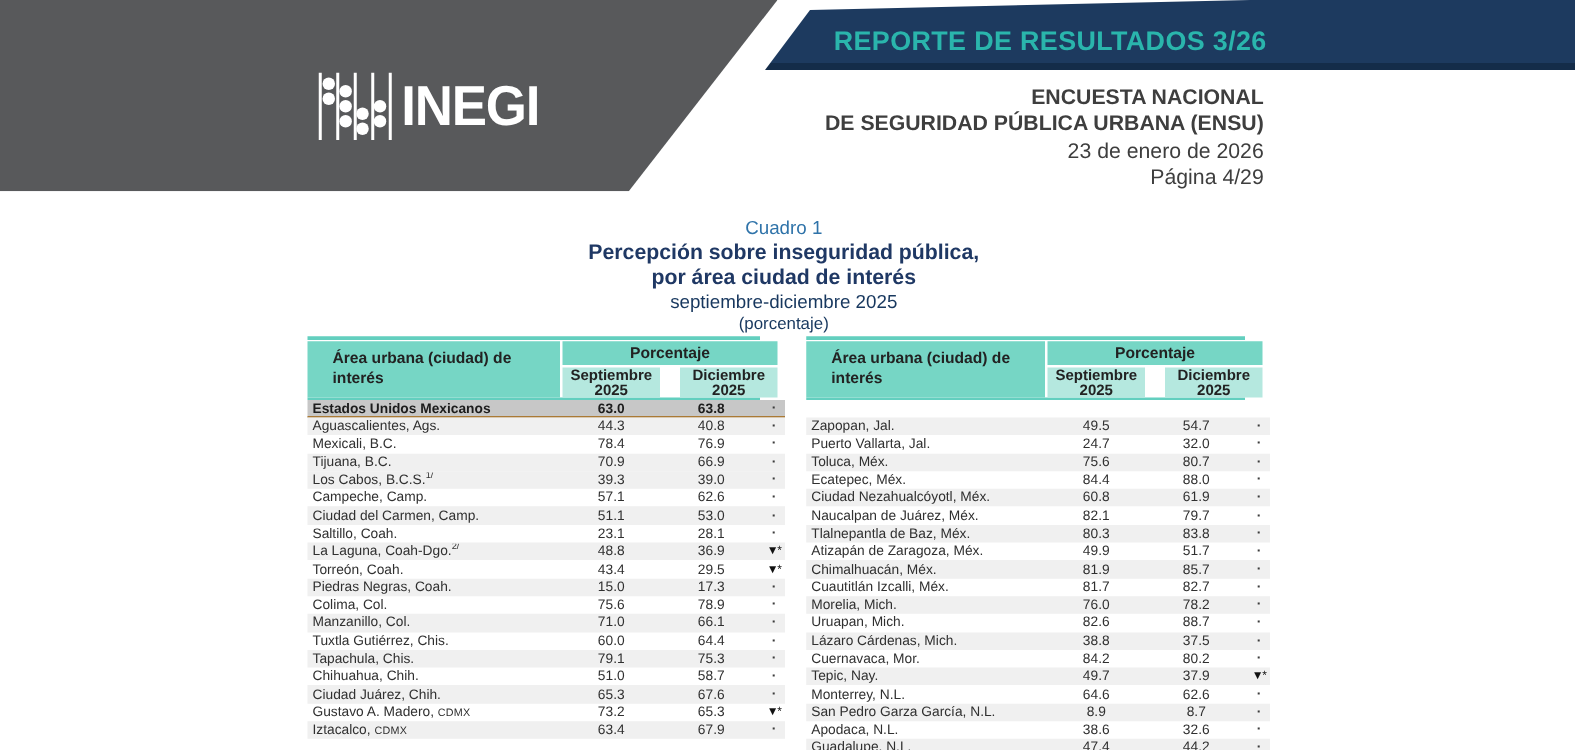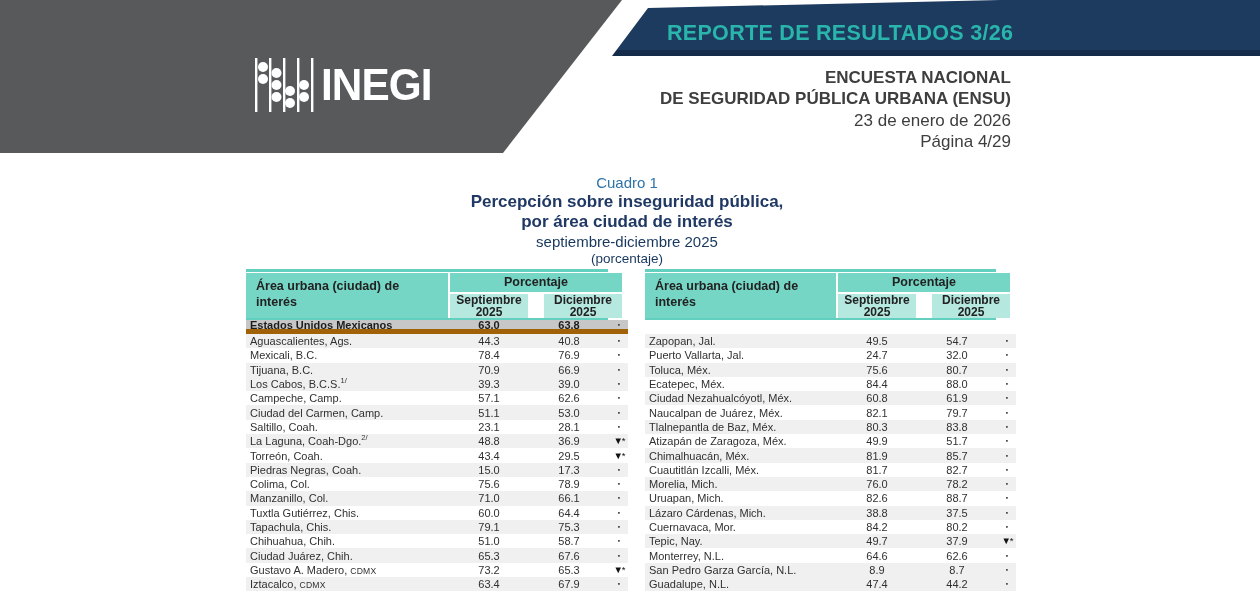--- a/index.html
+++ b/index.html
@@ -44,21 +44,21 @@
   .t-unit   { color:#17375E; font-size:13.5px; line-height:16px; }
 
   
   .tbl { position:absolute; top:269px; }
   .tbl-l { left:246px; width:382px; }
   .tbl-r { left:645px; width:371px; }
   .topborder { height:3px; background:#63CFBF; margin-bottom:1px; }
   .tbl-l .topborder { width:362px; } .tbl-r .topborder { width:351px; }
   .thead { display:flex; column-gap:2px; }
   .h-city {
-    background:#76D6C5; width:202px; height:45px; padding:5px 6px 0 10px;
+    background:#76D6C5; width:202px; height:45px; padding:5px 6px 0 20px;
     font-weight:bold; font-size:12.5px; line-height:16px; color:#222;
   }
   .tbl-r .h-city { width:191px; }
   .h-right { display:flex; flex-direction:column; row-gap:2px; }
   .h-pct {
     background:#76D6C5; height:19px; text-align:center;
     font-weight:bold; font-size:12.5px; line-height:19px; color:#222;
   }
   .h-sub { display:flex; column-gap:16px; }
   .h-sub div {
@@ -67,21 +67,21 @@
     display:flex; flex-direction:column; justify-content:center;
   }
   .hline { height:2px; background:#63CFBF; }
   .tbl-l .hline { width:362px; } .tbl-r .hline { width:351px; }
 
   .rows-r { margin-top:14px; }
   .trow { display:flex; column-gap:2px; height:14.3px; align-items:center; color:#303030; }
   .trow.alt { background:#F0F0F0; }
   .trow.total {
     background:#C7C7C7; font-weight:bold; height:14px;
-    border-bottom:5px solid #a16207; color:#1c1c1c;justify-content:flex-end;
+    border-bottom:1px solid #a16207; color:#1c1c1c;justify-content:flex-end;
   }
   .c-city { width:202px; font-size:11px; padding-left:4px; white-space:nowrap; overflow:hidden; }
   .tbl-r .c-city { width:191px; }
   .c-num { width:78px; font-size:11px; text-align:center; }
   .c-sym { width:18px; text-align:center; }
   .c-sym.sq { font-size:6.5px; color:#3C3C3C; line-height:14px; }
   .c-sym.dn { font-size:9.5px; color:#111; line-height:14px; letter-spacing:-1px; }
   .suptxt { font-size:7.5px; vertical-align:super; line-height:0; }
   .capstxt { font-size:8.6px; letter-spacing:.2px; }
 </style>
@@ -371,20 +371,26 @@
           <div class="c-num">64.6</div>
           <div class="c-num">62.6</div>
           <div class="c-sym sq">▪</div>
         </div>
         <div class="trow alt">
           <div class="c-city"><span>San Pedro Garza García, N.L.</span></div>
           <div class="c-num">8.9</div>
           <div class="c-num">8.7</div>
           <div class="c-sym sq">▪</div>
         </div>
+        <div class="trow">
+          <div class="c-city"><span>Apodaca, N.L.</span></div>
+          <div class="c-num">38.6</div>
+          <div class="c-num">32.6</div>
+          <div class="c-sym sq">▪</div>
+        </div>
         <div class="trow alt">
           <div class="c-city"><span>Guadalupe, N.L.</span></div>
           <div class="c-num">47.4</div>
           <div class="c-num">44.2</div>
           <div class="c-sym sq">▪</div>
         </div>
       </div>
   </div>
 
 </div>

